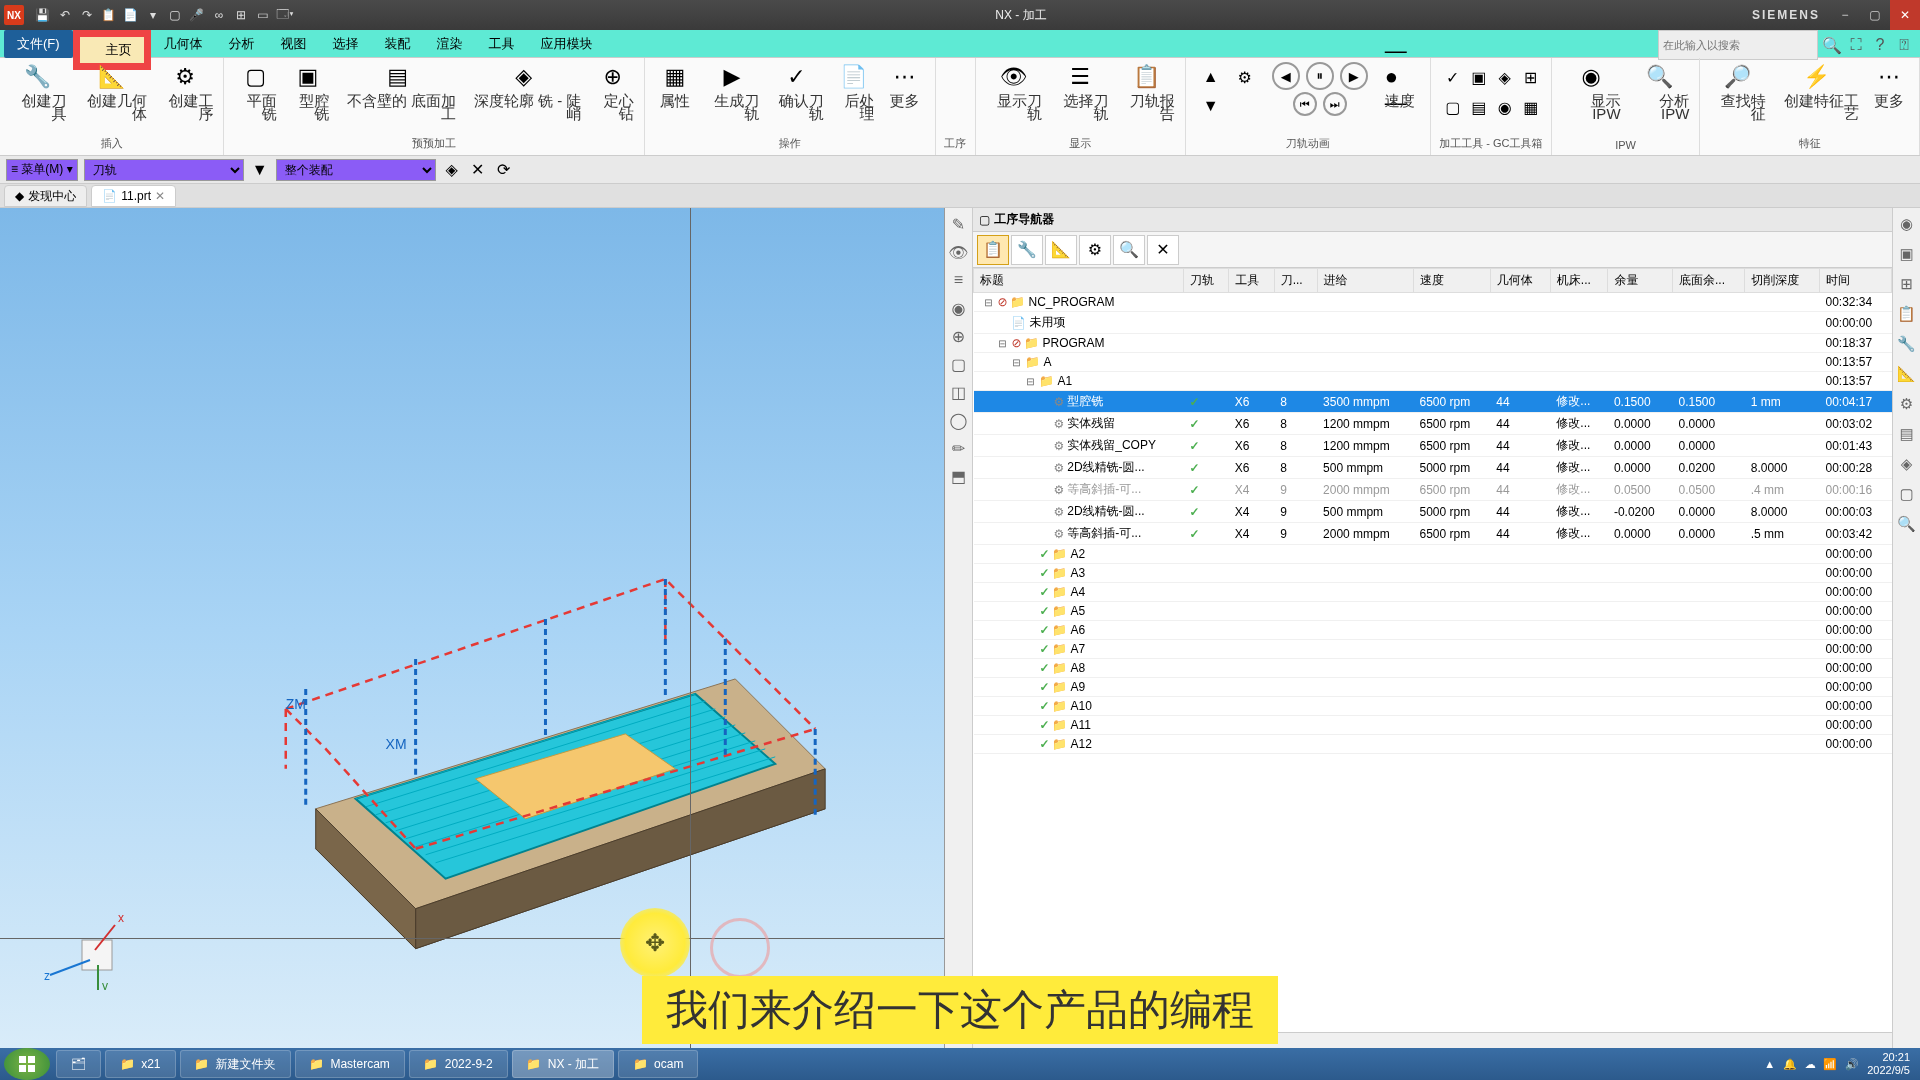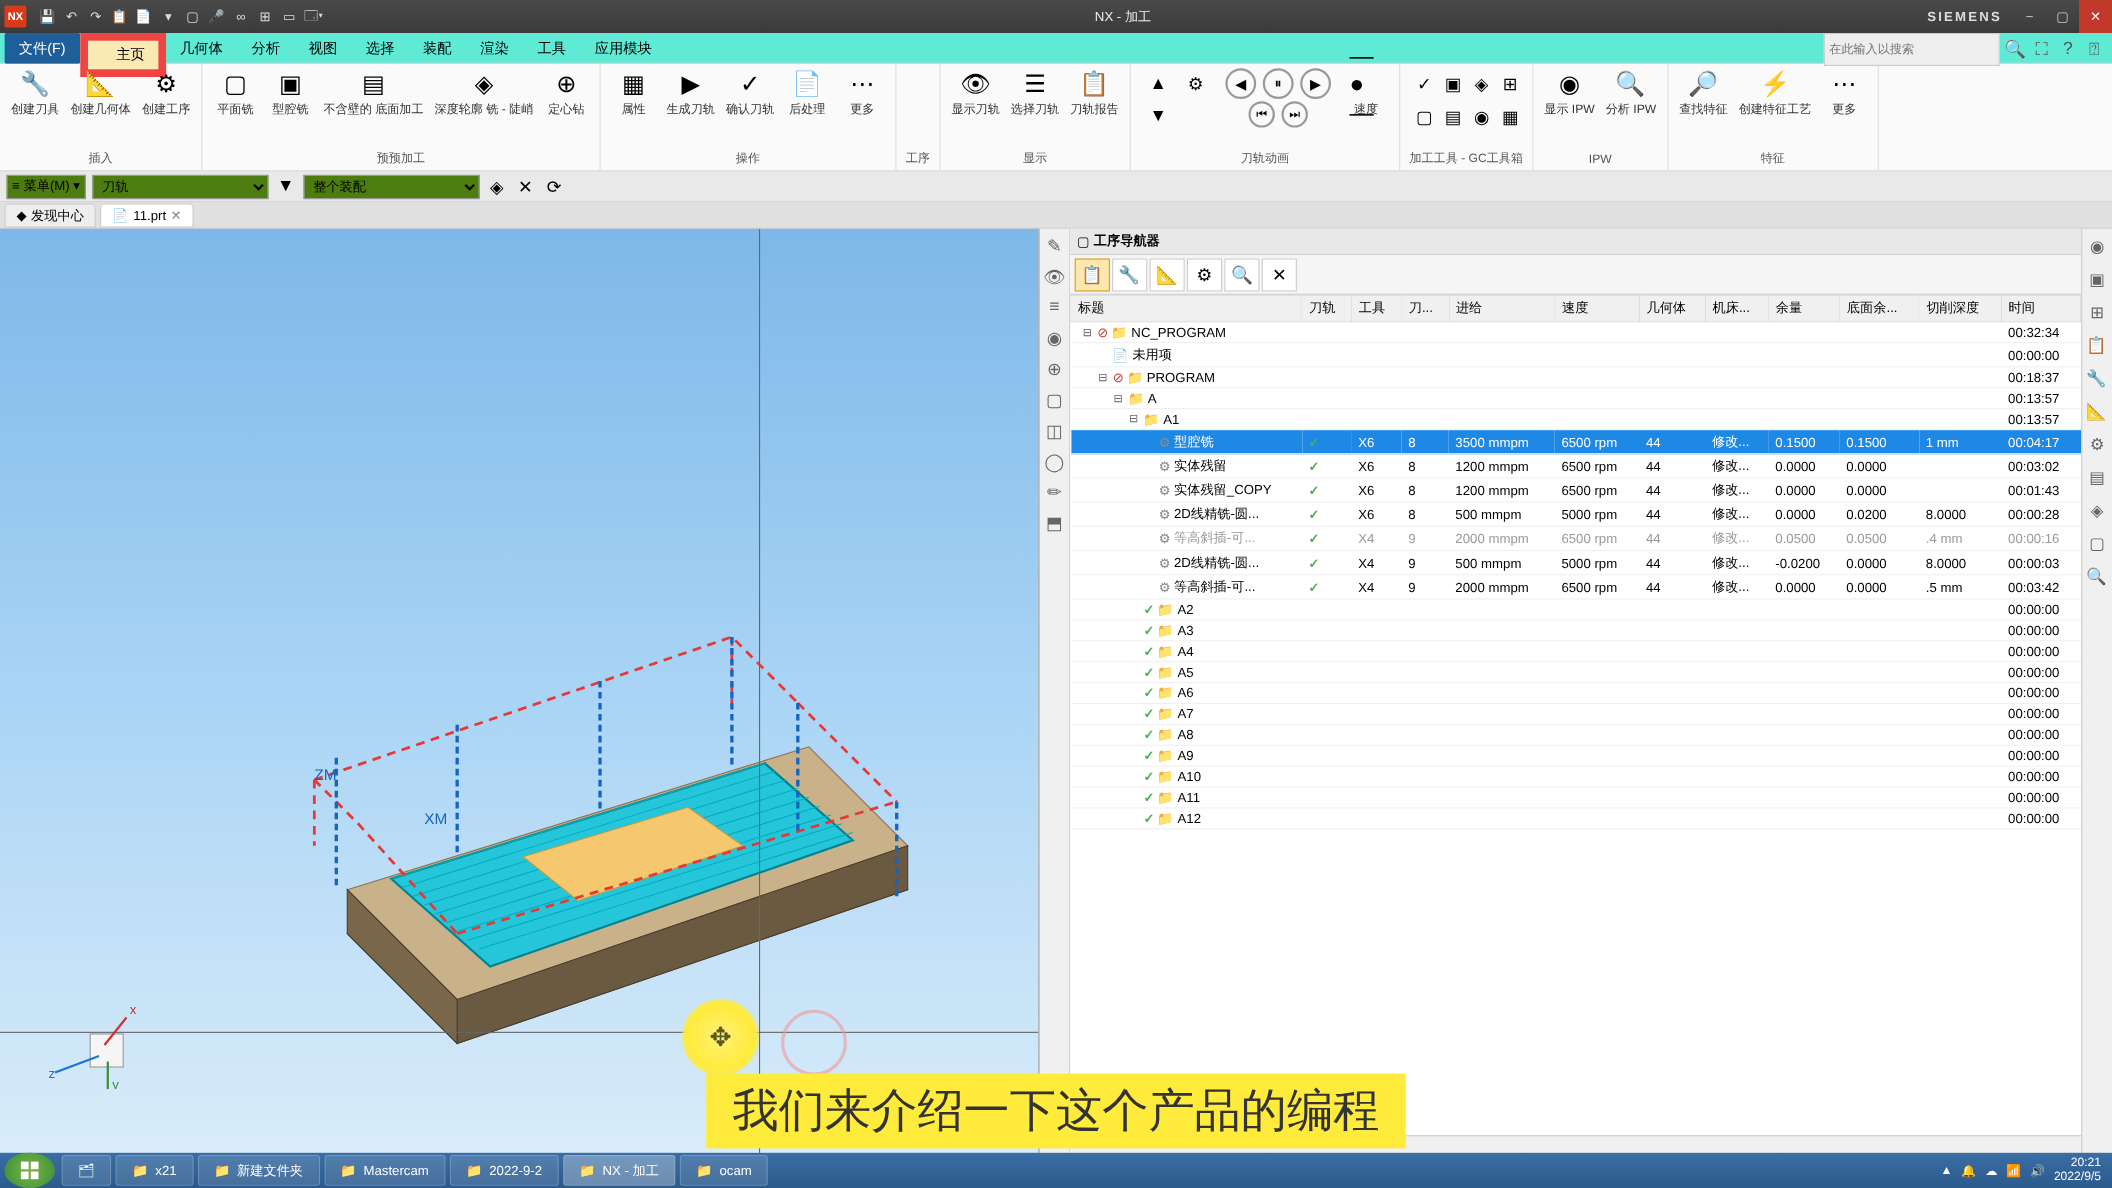--- a/index.html
+++ b/index.html
@@ -25,27 +25,27 @@
 .menubar .search-input { width: 160px; height: 30px; font-size: 11px; padding: 0 4px; border: 1px solid #ccc; background: #eee; color: #888; }
 .menubar .search-area .mb-icon { width: 20px; height: 20px; display: flex; align-items: center; justify-content: center; cursor: pointer; color: #555; }
 
 
 .ribbon { height: 98px; background: #fafafa; border-bottom: 1px solid #ccc; display: flex; }
 .ribbon-group { border-right: 1px solid #ddd; display: flex; flex-direction: column; padding: 2px 6px; }
 .ribbon-group .buttons { display: flex; flex: 1; gap: 2px; align-items: flex-start; }
 .ribbon-group .group-label { font-size: 11px; text-align: center; color: #555; padding: 2px 0; }
 .ribbon-btn { display: flex; flex-direction: column; align-items: center; padding: 2px 4px; cursor: pointer; min-width: 48px; }
 .ribbon-btn .ri-icon { width: 30px; height: 30px; display: flex; align-items: center; justify-content: center; font-size: 22px; }
-.ribbon-btn .ri-label { font-size: 11px; text-align: right; line-height: 13px; margin-top: 2px; color: #333; }
+.ribbon-btn .ri-label { font-size: 15px; text-align: right; line-height: 13px; margin-top: 2px; color: #333; }
 .ribbon-btn.small { min-width: 24px; }
 .ribbon-btn.small .ri-icon { width: 22px; height: 22px; font-size: 16px; }
 
 
 .subtoolbar { height: 28px; background: #e9e9e9; border-bottom: 1px solid #ccc; display: flex; align-items: center; padding: 0 6px; gap: 6px; }
-.subtoolbar .combo { height: 22px; font-size: 12px; border: 1px solid #999; background: #4d7c0f; padding: 0 4px; }
+.subtoolbar .combo { height: 22px; font-size: 12px; border: 1px solid #999; background: #8b5cf6; padding: 0 4px; }
 .subtoolbar .st-icon { width: 20px; height: 20px; display: flex; align-items: center; justify-content: center; cursor: pointer; }
 
 
 .doctabs { height: 24px; background: #e0e0e0; border-bottom: 1px solid #ccc; display: flex; align-items: flex-end; }
 .doctab { height: 22px; padding: 2px 10px; font-size: 12px; border: 1px solid #ccc; background: #eee; margin-left: 4px; display: flex; align-items: center; gap: 4px; cursor: pointer; border-top-left-radius: 4px; border-top-right-radius: 4px; }
 .doctab.active { background: #fff; }
 .doctab .close-x { color: #888; cursor: pointer; }
 
 
 .content { display: flex; height: calc(100% - 208px - 30px); position: relative; }

